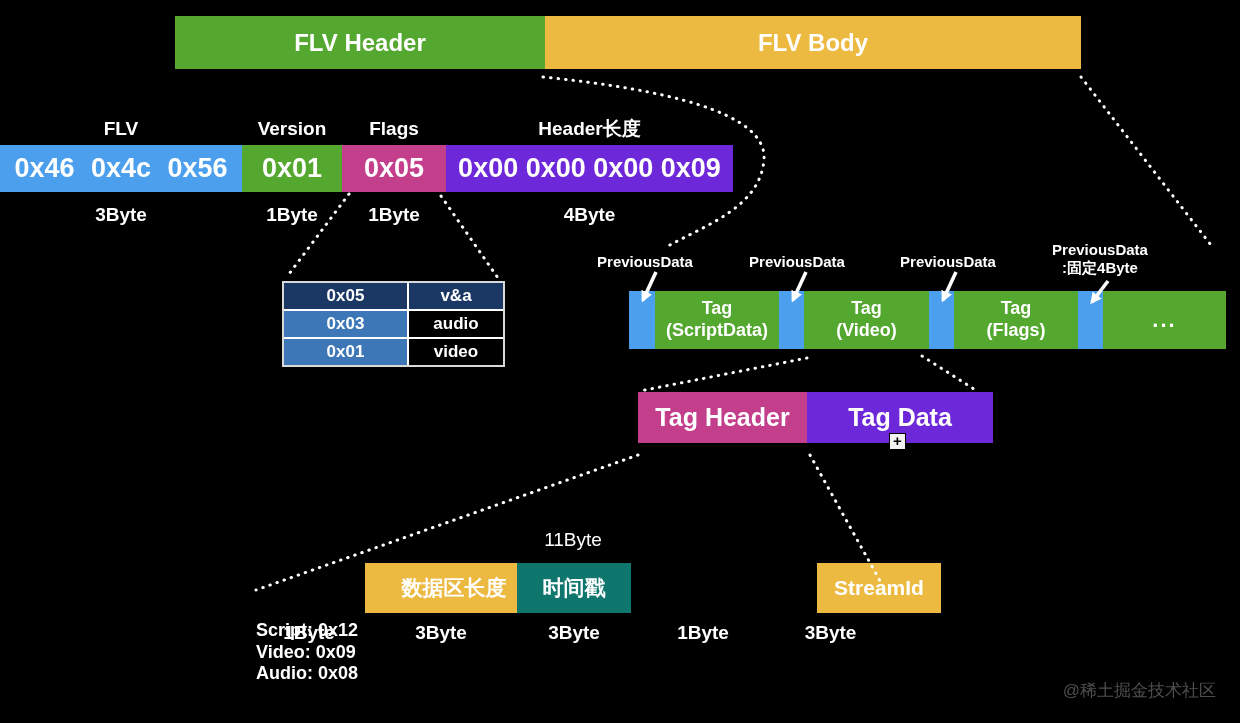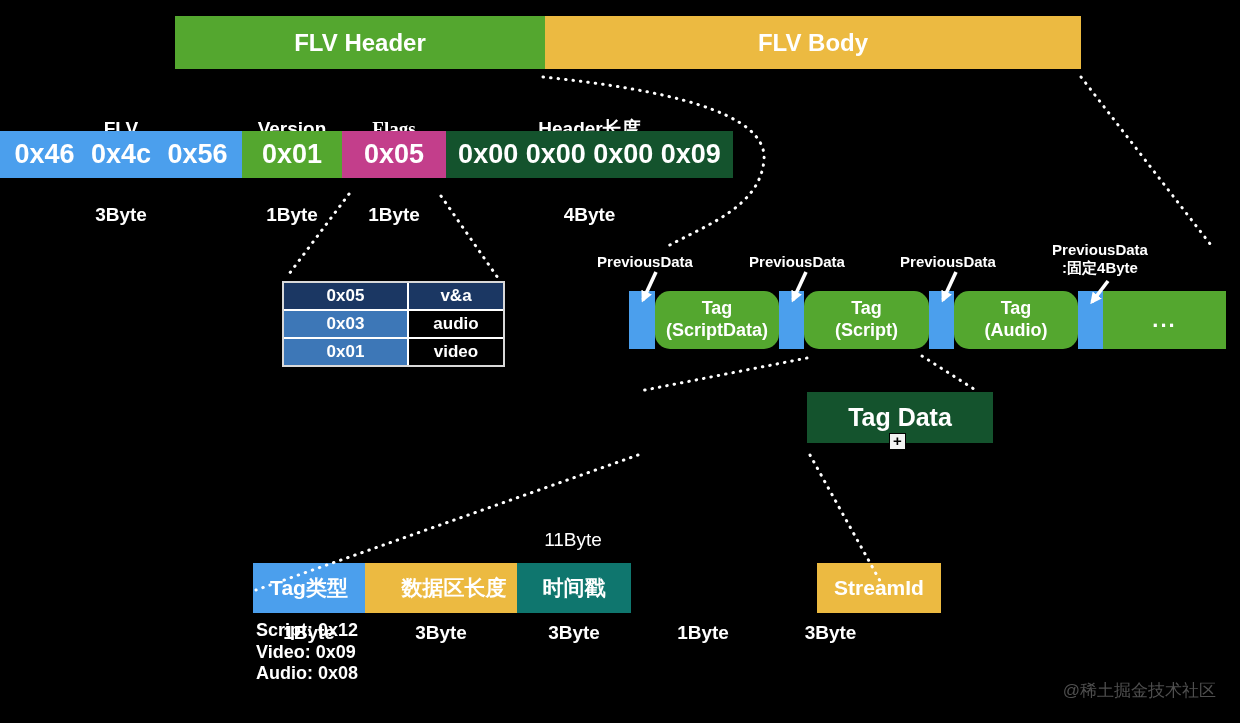--- a/index.html
+++ b/index.html
@@ -8,48 +8,48 @@
     font-family:"Liberation Sans","DejaVu Sans",sans-serif;color:#fff;
   }
   .abs{position:absolute;}
   .ctr{display:flex;align-items:center;justify-content:center;text-align:center;}
 
   
   .c-green{background:#54a72f;}
   .c-yellow{background:#ecba41;}
   .c-blue{background:#4b9fed;}
   .c-magenta{background:#c33e8b;}
-  .c-orange{background:#14532d;}
+  .c-orange{background:#6d28d9;}
   .c-red{background:#0f766e;}
 
   
   .topbar-seg{top:16px;height:53px;font-size:24px;font-weight:bold;}
 
   
   .fname{top:117px;height:24px;font-size:19px;font-weight:bold;}
-  .hexblock{top:131px;height:47px;font-size:27px;font-weight:bold;}
+  .hexblock{top:145px;height:47px;font-size:27px;font-weight:bold;}
   .hex-spread{word-spacing:9px;}
   .bytelabel{top:204px;height:22px;font-size:19px;font-weight:bold;}
 
   
   .ftable{left:282px;top:281px;width:219px;border:2px solid #d9d9d9;background:#000;}
   .frow{display:flex;height:26px;}
   .frow + .frow{border-top:2px solid #fff;}
   .fcell{font-size:17px;font-weight:bold;line-height:26px;text-align:center;}
   .fcode{width:123px;border-right:2px solid #fff;}
   .fmean{flex:1;}
   .bg-navy{background:#1b3763;}
   .bg-midblue{background:#3d77b7;}
   .bg-black{background:#000;}
 
   
   .bodybar{left:629px;top:291px;width:597px;height:58px;display:flex;}
   .seg{height:100%;}
   .tagseg{display:flex;flex-direction:column;align-items:center;justify-content:center;
-          font-size:18px;font-weight:bold;line-height:1.22;border-radius:15px;}
+          font-size:18px;font-weight:bold;line-height:1.22;}
   .prevlabel{top:252px;height:18px;font-size:15px;font-weight:bold;}
   .prevlabel2{top:241px;height:36px;font-size:15px;font-weight:bold;line-height:18px;
               display:flex;flex-direction:column;align-items:center;}
   .ellipsis-seg{font-size:22px;font-weight:bold;letter-spacing:2px;}
 
   
   .tagbox{top:392px;height:51px;font-size:25px;font-weight:bold;}
   .plus-icon{left:889px;top:433px;width:17px;height:17px;background:#f2f2f2;
              border:1px solid #000;box-sizing:border-box;color:#000;font-size:15px;
              font-weight:bold;line-height:14px;text-align:center;}
@@ -93,21 +93,21 @@
 
   <div class="abs ctr topbar-seg c-green" style="left:175px;width:370px;">
     <span>FLV Header</span>
   </div>
   <div class="abs ctr fname" style="left:0;width:242px;">FLV</div>
 
   <div class="abs ctr topbar-seg c-yellow" style="left:545px;width:536px;">
     <span>FLV Body</span>
   </div>
   <div class="abs ctr fname" style="left:242px;width:100px;">Version</div>
-  <div class="abs ctr fname" style="left:342px;width:104px;font-family:Liberation Serif, serif;">Flags</div>
+  <div class="abs ctr fname" style="left:342px;width:104px;">Flags</div>
   <div class="abs ctr fname" style="left:446px;width:287px;">Header长度</div>
 
   <div class="abs ctr hexblock hex-spread c-blue" style="left:0;width:242px;">0x46 0x4c 0x56</div>
   <div class="abs ctr hexblock c-green" style="left:242px;width:100px;">0x01</div>
   <div class="abs ctr hexblock c-magenta" style="left:342px;width:104px;">0x05</div>
   <div class="abs ctr hexblock c-orange" style="left:446px;width:287px;">0x00 0x00 0x00 0x09</div>
 
   <div class="abs ctr bytelabel" style="left:0;width:242px;">3Byte</div>
   <div class="abs ctr bytelabel" style="left:242px;width:100px;">1Byte</div>
   <div class="abs ctr bytelabel" style="left:342px;width:104px;">1Byte</div>
@@ -138,37 +138,37 @@
 
   <div class="abs bodybar">
     <div class="seg c-blue" style="width:26px;"></div>
     <div class="seg tagseg c-green" style="width:124px;">
       <span>Tag</span>
       <span>(ScriptData)</span>
     </div>
     <div class="seg c-blue" style="width:25px;"></div>
     <div class="seg tagseg c-green" style="width:125px;">
       <span>Tag</span>
-      <span>(Script)</span>
+      <span>(Video)</span>
     </div>
     <div class="seg c-blue" style="width:25px;"></div>
     <div class="seg tagseg c-green" style="width:124px;">
       <span>Tag</span>
-      <span>(Audio)</span>
+      <span>(Flags)</span>
     </div>
     <div class="seg c-blue" style="width:25px;"></div>
     <div class="seg ctr ellipsis-seg c-green" style="width:123px;">...</div>
   </div>
 
+  <div class="abs ctr tagbox c-magenta" style="left:638px;width:169px;">Tag Header</div>
   <div class="abs ctr tagbox c-orange" style="left:807px;width:186px;">Tag Data</div>
   <div class="abs plus-icon">+</div>
 
   <div class="abs ctr total-label">11Byte</div>
 
-  <div class="abs ctr botblock c-blue" style="left:253px;width:112px;">Tag类型</div>
   <div class="abs ctr botblock c-yellow" style="left:365px;width:152px;padding-left:13px;">数据区长度</div>
   <div class="abs ctr botblock c-red" style="left:517px;width:114px;">时间戳</div>
   <div class="abs ctr botblock c-yellow" style="left:817px;width:124px;">StreamId</div>
 
   <div class="abs ctr botbyte" style="left:253px;width:112px;">1Byte</div>
   <div class="abs ctr botbyte" style="left:365px;width:152px;">3Byte</div>
   <div class="abs ctr botbyte" style="left:517px;width:114px;">3Byte</div>
   <div class="abs ctr botbyte" style="left:631px;width:144px;">1Byte</div>
   <div class="abs ctr botbyte" style="left:775px;width:111px;">3Byte</div>
 

